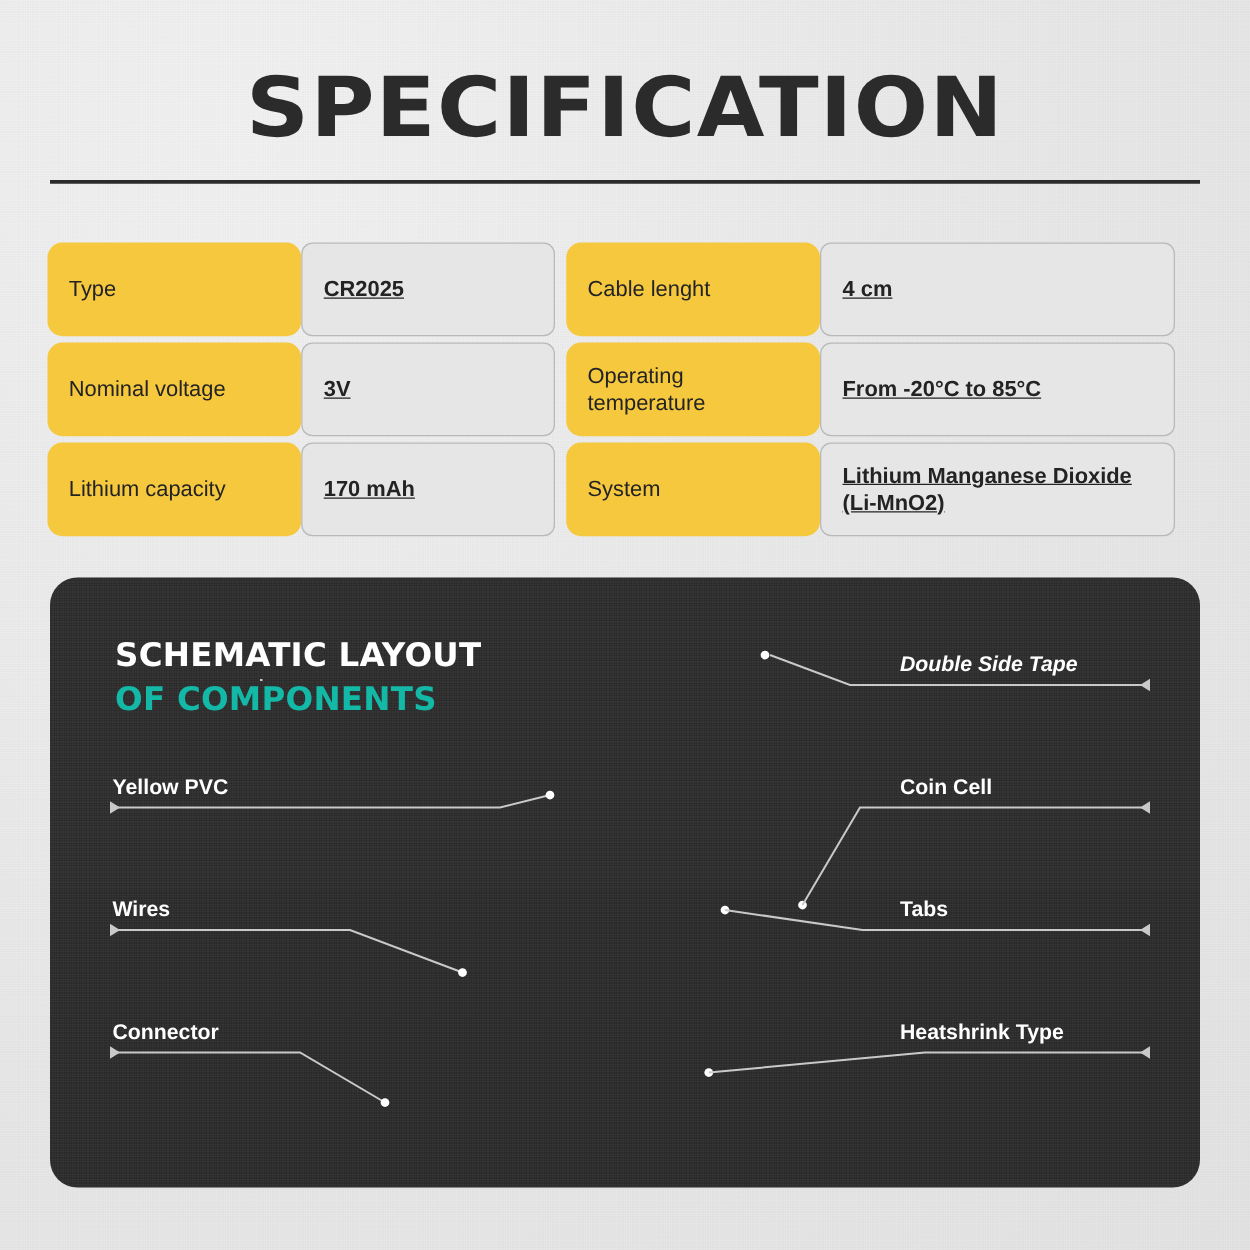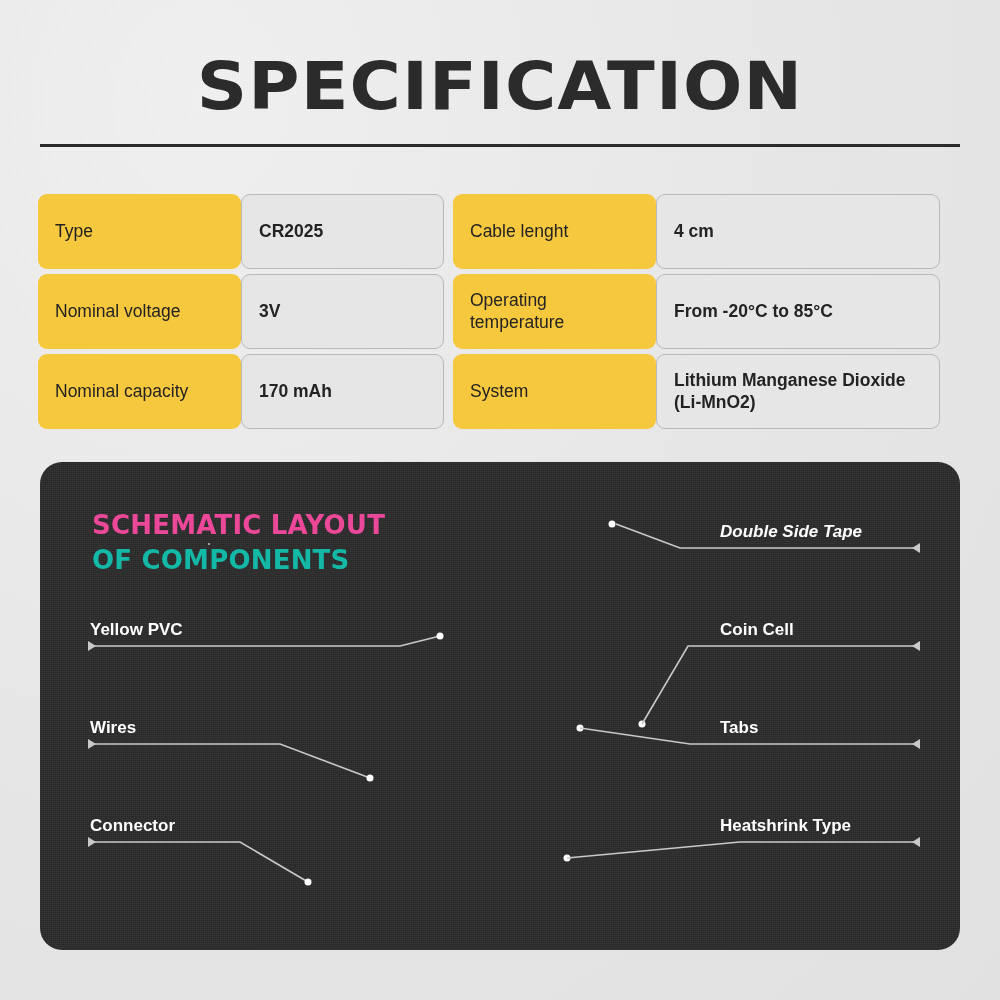--- a/index.html
+++ b/index.html
@@ -70,25 +70,27 @@
     align-items: center;
     padding: 0 17px;
     border-radius: 9px;
     font-size: 17.5px;
     line-height: 1.22;
     color: #232323;
   }
   .cell-label {
     background: #f6c83e;
     font-weight: 400;
+    border-radius: 12px;
   }
   .cell-value {
     background: #e6e6e6;
     border: 1px solid #b9b9b9;
     font-weight: 700;
+    text-decoration: underline;
   }
   .cell-gap { background: transparent; }
 
   
   .schematic-panel {
     position: absolute;
     left: 40px;
     top: 462px;
     width: 920px;
     height: 488px;
@@ -111,21 +113,21 @@
     position: absolute;
     left: 52px;
     top: 46px;
     font-family: "DejaVu Sans", sans-serif;
     font-weight: 700;
     font-size: 26px;
     letter-spacing: .2px;
     line-height: 1.33;
     z-index: 6;
   }
-  .heading-line1 { color: #ec4899; }
+  .heading-line1 { color: #ffffff; }
   .heading-line2 { color: #14b8a6; }
 
   
   .callout-label {
     position: absolute;
     color: #fff;
     font-size: 17px;
     font-weight: 700;
     white-space: nowrap;
     z-index: 6;
@@ -163,21 +165,21 @@
     <div class="cell-gap"></div>
     <div class="cell cell-label">Cable lenght</div>
     <div class="cell cell-value">4 cm</div>
 
     <div class="cell cell-label">Nominal voltage</div>
     <div class="cell cell-value">3V</div>
     <div class="cell-gap"></div>
     <div class="cell cell-label">Operating temperature</div>
     <div class="cell cell-value">From -20°C to 85°C</div>
 
-    <div class="cell cell-label">Nominal capacity</div>
+    <div class="cell cell-label">Lithium capacity</div>
     <div class="cell cell-value">170 mAh</div>
     <div class="cell-gap"></div>
     <div class="cell cell-label">System</div>
     <div class="cell cell-value">Lithium Manganese Dioxide (Li-MnO2)</div>
 
   </div>
 
   <div class="schematic-panel">
 
     <div class="panel-heading">

